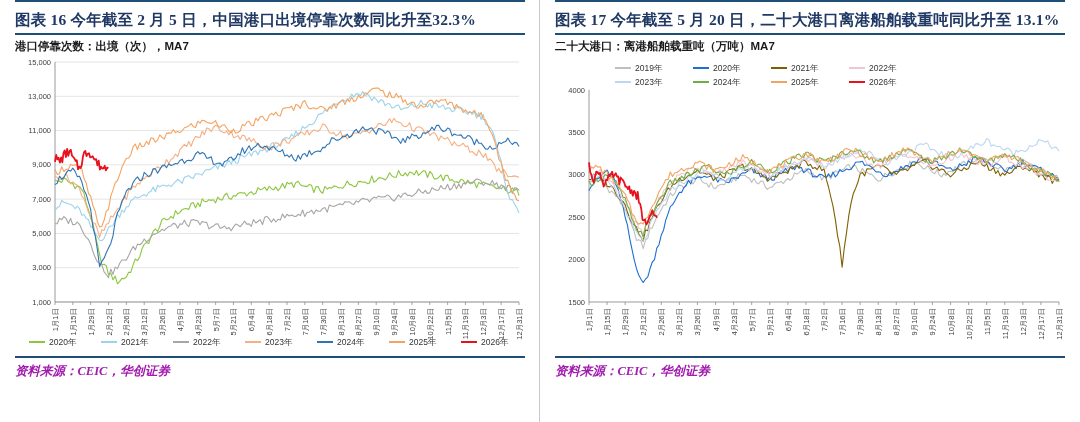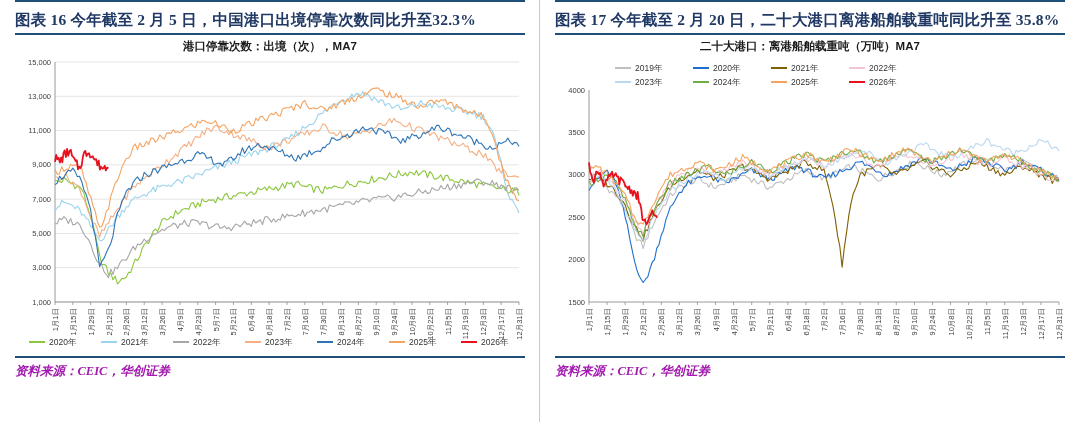--- a/index.html
+++ b/index.html
@@ -8,21 +8,21 @@
   .panel{position:relative;width:540px;height:422px;box-sizing:border-box;padding:0;}
   .panel-inner{position:relative;width:510px;margin:0 15px;height:100%;}
   .rule{border-top:2px solid #1f4e79;}
   .title{
     font-family:"Liberation Serif",serif;
     font-weight:bold;font-size:15.5px;color:#1f3864;
     line-height:1.5;padding:6px 0 2px 0;letter-spacing:0.2px;
   }
   .chart-area{position:relative;height:300px;}
   .chart-title{
-    text-align:center;font-family:"Liberation Sans",sans-serif;
+    font-family:"Liberation Sans",sans-serif;
     font-weight:bold;font-size:11.5px;color:#1a1a1a;margin-top:4px;
   }
   .source{
     font-family:"Liberation Serif",serif;font-style:italic;font-weight:bold;
     font-size:12.5px;color:#a21caf;padding-top:5px;
   }
   .src-line{border-top:2px solid #1f4e79;margin-top:2px;}
   svg{display:block;}
   .axis-text{font-family:"Liberation Sans",sans-serif;font-size:7.5px;fill:#404040;}
   .legend-text{font-family:"Liberation Sans",sans-serif;font-size:8.5px;fill:#333333;}
@@ -142,21 +142,21 @@
       <div class="src-line"></div>
       <div class="source">资料来源：CEIC，华创证券</div>
     </div>
   </div>
 
   <div class="divider"></div>
 
   <div class="panel">
     <div class="panel-inner">
       <div class="rule"></div>
-      <div class="title">图表 17  今年截至 2 月 20 日，二十大港口离港船舶载重吨同比升至 35.8%</div>
+      <div class="title">图表 17  今年截至 5 月 20 日，二十大港口离港船舶载重吨同比升至 13.1%</div>
       <div class="rule"></div>
 
       <div class="chart-title">二十大港口：离港船舶载重吨（万吨）MA7</div>
 
       <div class="chart-area">
         <svg id="svg-right" width="510" height="300" viewBox="0 0 510 300">
             <text x="30" y="250.6" text-anchor="end" class="axis-text">1500</text>
             <text x="30" y="208.20000000000002" text-anchor="end" class="axis-text">2000</text>
             <text x="30" y="165.79999999999998" text-anchor="end" class="axis-text">2500</text>
             <text x="30" y="123.4" text-anchor="end" class="axis-text">3000</text>

